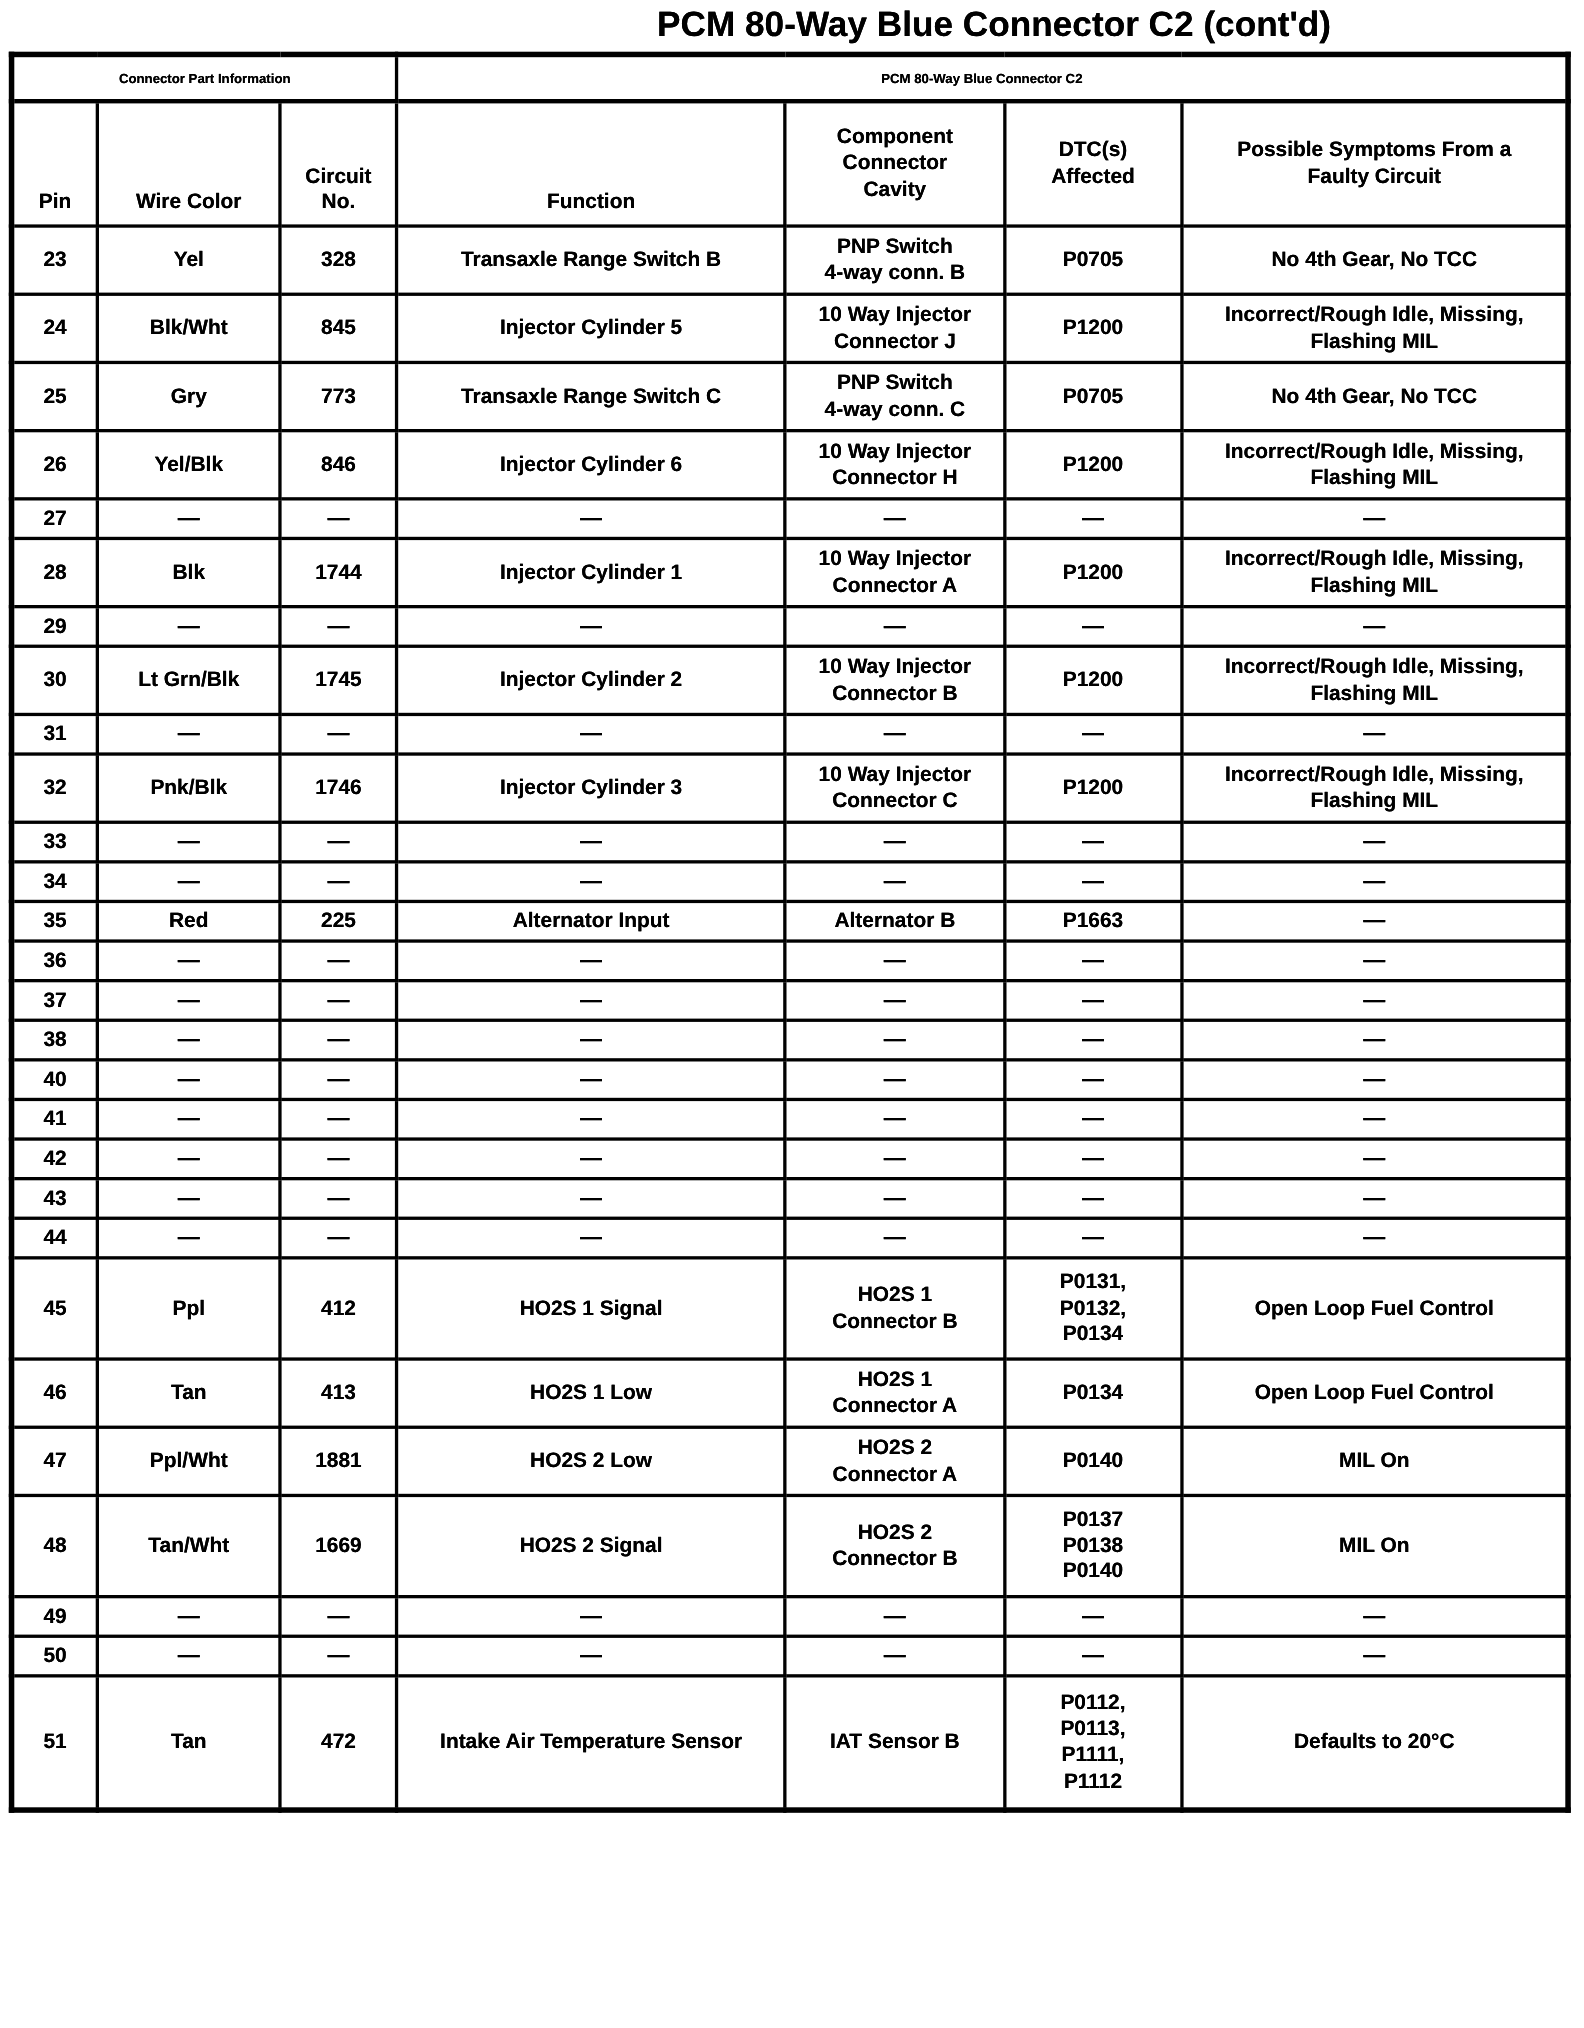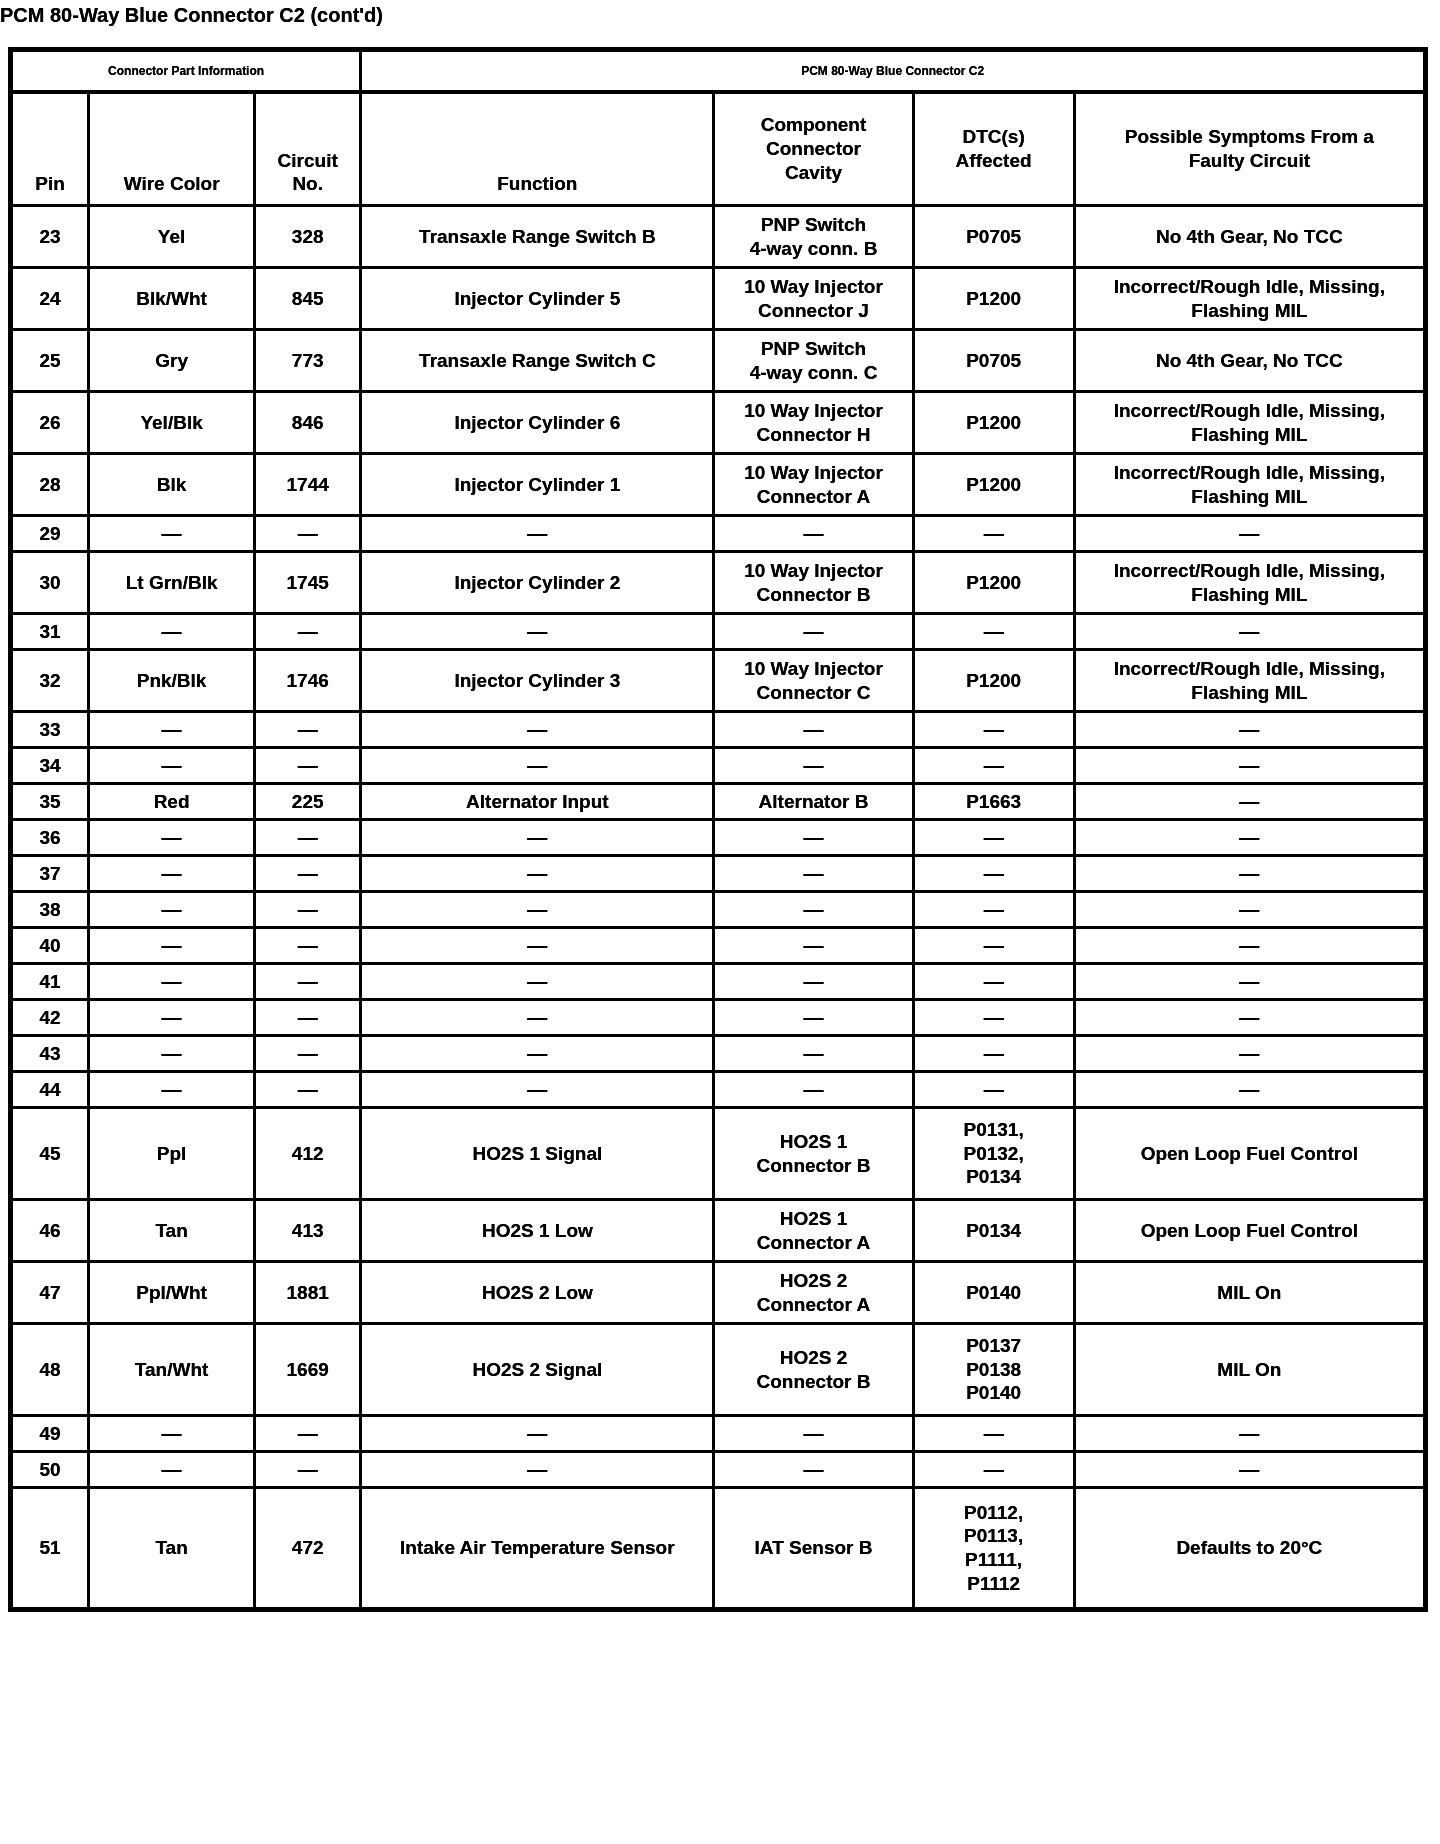--- a/index.html
+++ b/index.html
@@ -4,23 +4,23 @@
 <style>
   html,body{margin:0;padding:0;background:#fff;}
   body{
     width:1440px;height:1844px;
     font-family:"Liberation Sans",sans-serif;
     font-weight:bold;color:#050505;
     -webkit-font-smoothing:none;
   }
   .page{position:relative;width:1440px;height:1844px;overflow:hidden;}
   .title{
-    width:1210px;text-align:left;
-    font-size:20px;letter-spacing:0px;
-    padding-top:4px;padding-bottom:20px;
+    width:1210px;text-align:right;
+    font-size:32px;letter-spacing:0px;
+    padding-top:4px;padding-bottom:6px;
     text-shadow:0 0 0.6px #000;
   }
   table{
     border-collapse:collapse;table-layout:fixed;
     margin-left:8px;width:1420px;
     border:5px solid #000;
   }
   th,td{
     border:3px solid #000;
     text-align:center;vertical-align:middle;
@@ -113,20 +113,29 @@
           <td>26</td>
           <td>Yel/Blk</td>
           <td>846</td>
           <td>Injector Cylinder 6</td>
           <td>10 Way Injector
 Connector H</td>
           <td>P1200</td>
           <td>Incorrect/Rough Idle, Missing,
 Flashing MIL</td>
         </tr>
+        <tr style="height: 32px;">
+          <td>27</td>
+          <td class="dash">—</td>
+          <td class="dash">—</td>
+          <td class="dash">—</td>
+          <td class="dash">—</td>
+          <td class="dash">—</td>
+          <td class="dash">—</td>
+        </tr>
         <tr style="height: 62px;">
           <td>28</td>
           <td>Blk</td>
           <td>1744</td>
           <td>Injector Cylinder 1</td>
           <td>10 Way Injector
 Connector A</td>
           <td>P1200</td>
           <td>Incorrect/Rough Idle, Missing,
 Flashing MIL</td>

